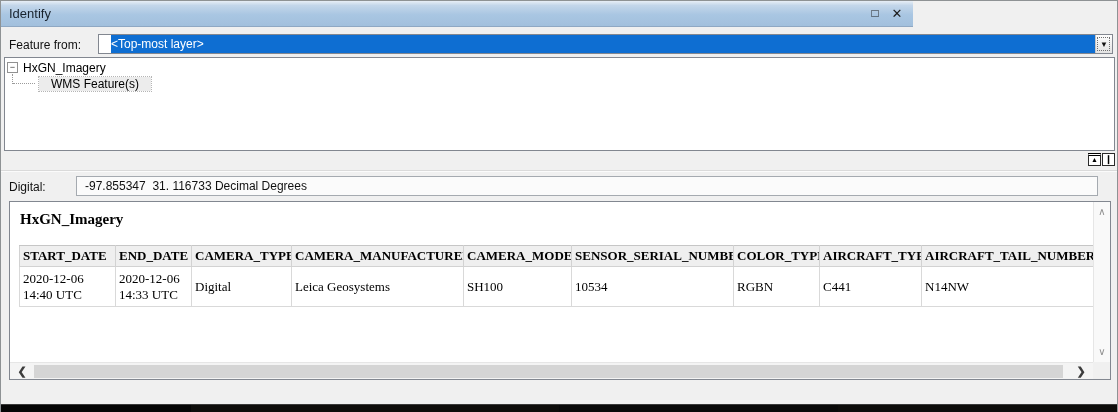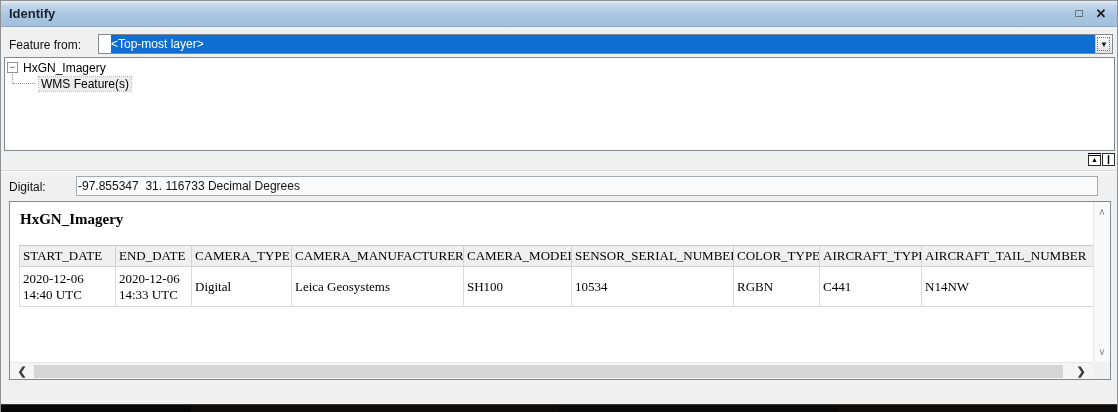--- a/index.html
+++ b/index.html
@@ -3,23 +3,23 @@
 <meta charset="utf-8">
 <style>
   * { margin:0; padding:0; box-sizing:border-box; }
   html,body { width:1118px; height:412px; overflow:hidden;
     font-family:"Liberation Sans", sans-serif; background:#f0f0f0; }
 
   .window { position:absolute; left:0; top:0; width:1118px; height:412px;
     background:#f0f0f0; border:1px solid #8e9294; }
 
   
-  .titlebar { position:absolute; left:0; top:0; width:1116px; height:26px;
+  .titlebar { position:absolute; left:0; top:0; width:912px; height:26px;
     background:linear-gradient(to bottom,#e7eef6 0%,#c3d6ea 18%,#a9c6e2 55%,#a2c0dd 100%);
-    border-bottom:1px solid #8fa8c3;font-weight:bold; }
+    border-bottom:1px solid #8fa8c3; }
   .titlebar-text { position:absolute; left:8px; top:5px; font-size:13px; color:#18232e; }
   .tb-btn { position:absolute; top:4px; width:16px; height:17px; text-align:center;
     font-size:12px; line-height:17px; color:#1b1b1b; cursor:default; }
   .tb-btn.maximize { right:30px; }
   .tb-btn.close { right:8px; font-size:13px; }
 
   
   .identify-label { position:absolute; left:8px; top:37px; font-size:12px; color:#111; }
   .combo { position:absolute; left:97px; top:33px; width:1015px; height:20px;
     background:#fff; border:1px solid #828790; display:flex; align-items:stretch; }
@@ -37,46 +37,46 @@
   .tree-row { position:absolute; font-size:12px; color:#000; white-space:nowrap; }
   .expand-box { position:absolute; left:6px; top:61px; width:11px; height:11px;
     background:#fff; border:1px solid #919191; font-size:9px; line-height:9px;
     text-align:center; color:#333; }
   .tree-root-label { left:22px; top:60px; }
   .conn-v { position:absolute; left:11px; top:73px; width:1px; height:10px;
     border-left:1px dotted #9a9a9a; }
   .conn-h { position:absolute; left:12px; top:82px; width:22px; height:1px;
     border-top:1px dotted #9a9a9a; }
   .tree-child-label { left:38px; top:76px; background:#ececec;
-    outline:1px dotted #b5b5b5; padding:0 2px; }
+    outline:1px dotted #b5b5b5; padding:0 12px; }
 
   
   .panel-btn { position:absolute; width:13px; height:13px; top:152px;
     background:#fff; border:1px solid #2a2a2a; font-size:7px; line-height:11px;
     text-align:center; color:#000; }
   .panel-btn.collapse { left:1087px; border-top:3px double #000; line-height:8px; }
   .panel-btn.pin { left:1101px; font-size:9px; line-height:11px; }
   .splitter-line { position:absolute; left:0; top:169px; width:1116px; height:2px;
     border-top:1px solid #dadada; border-bottom:1px solid #fbfbfb; }
 
   
   .location-label { position:absolute; left:8px; top:179px; font-size:12px; color:#111; }
   .location-box { position:absolute; left:75px; top:175px; width:1022px; height:20px;
     background:#fbfbfb; border:1px solid #a5aab0; font-size:12px; color:#111;
-    line-height:18px; padding-left:1px; white-space:pre; overflow:hidden; }
+    line-height:18px; padding-left:8px; white-space:pre; overflow:hidden; }
 
   
   .results-panel { position:absolute; left:8px; top:200px; width:1102px; height:179px;
     background:#fff; border:1px solid #828790; }
   .layer-heading { position:absolute; left:10px; top:9px;
     font-family:"Liberation Serif", serif; font-weight:bold; font-size:15px; color:#000; }
   table.attrs { position:absolute; left:9px; top:43px; width:1076px;
     border-collapse:collapse; table-layout:fixed;
     font-family:"Liberation Serif", serif; font-size:13px; color:#000; }
-  table.attrs th { background:#efefef; font-weight:normal; text-align:left;
+  table.attrs th { background:#efefef; font-weight:bold; text-align:left;
     padding:2px 3px; border:1px solid #d2d2d2; border-top:1px solid #c6c6c6;
     white-space:nowrap; overflow:hidden; height:18px; }
   table.attrs td { background:#fff; padding:2px 3px; border:1px solid #d9d9d9;
     vertical-align:middle; height:40px; }
 
   
   .vscroll { position:absolute; top:0; right:0; bottom:17px; width:17px;
     background:#f9f9f9; border-left:1px solid #e6e6e6; }
   .vscroll .arr { position:absolute; left:0; width:16px; height:16px; text-align:center;
     font-size:10px; color:#909090; line-height:16px; }

